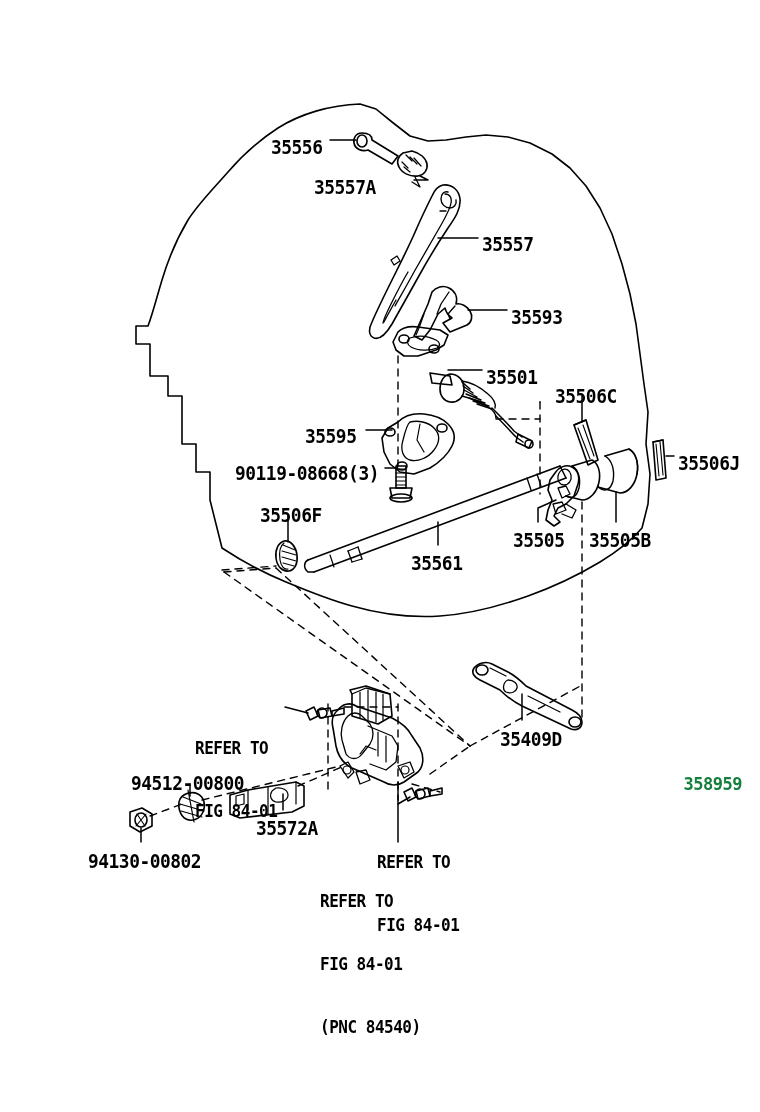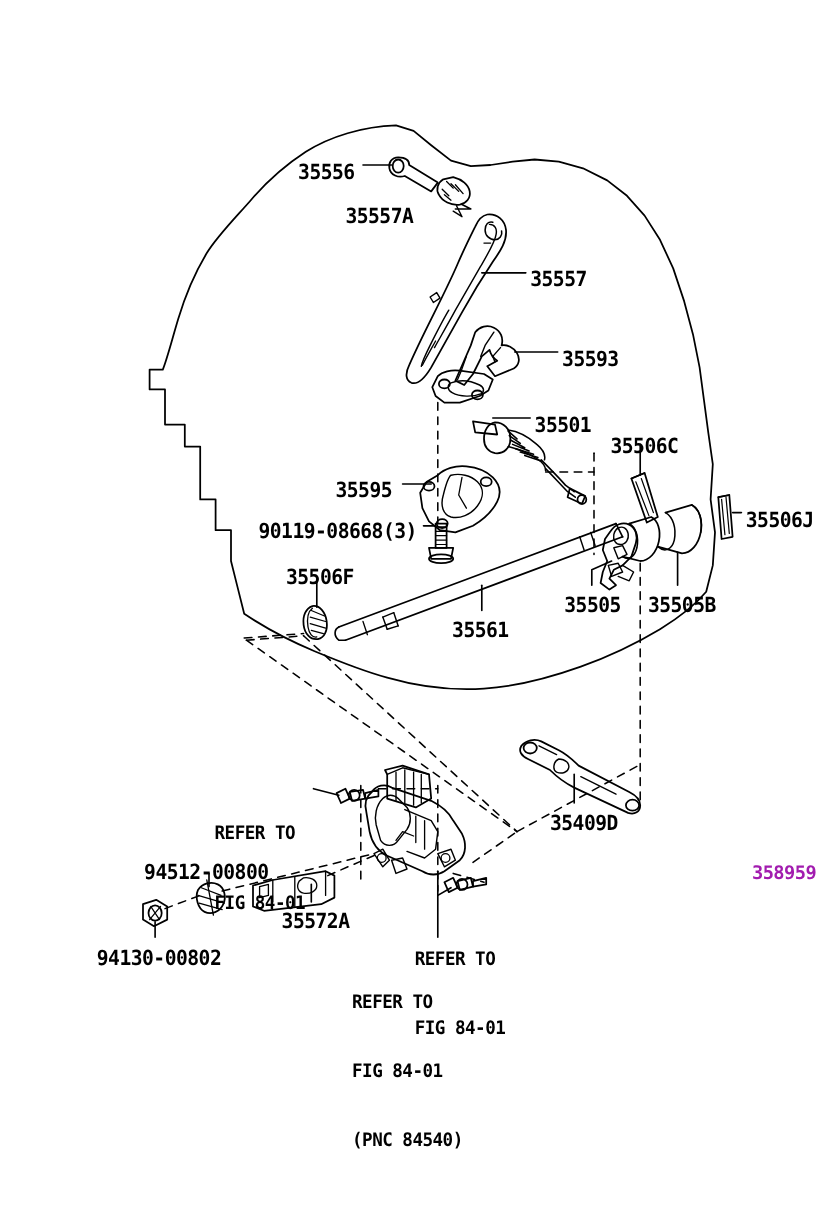--- a/index.html
+++ b/index.html
@@ -9,21 +9,21 @@
   }
   body {
     width: 760px;
     height: 1112px;
     position: relative;
     overflow: hidden;
     font-family: "DejaVu Sans Mono", monospace;
   }
   #diagram-root {
     position: absolute;
-    left: 0; top: 14px;
+    left: 0; top: 4px;
     width: 760px;
     height: 804px;
   }
   svg.art {
     position: absolute;
     left: 0; top: 0;
     width: 760px;
     height: 1112px;
     display: block;
   }
@@ -52,21 +52,21 @@
     transform-origin: left center;
   }
   .fig-number {
     position: absolute;
     right: 18px;
     bottom: 14px;
     font-family: "DejaVu Sans Mono", monospace;
     font-weight: bold;
     font-size: 17px;
     letter-spacing: -0.5px;
-    color: #a21caf;
+    color: #15803d;
   }
 </style>
 </head>
 <body>
 
 <div id="diagram-root">
 
   <svg class="art" viewBox="0 0 760 1112">
     <g fill="none" stroke="#000000" stroke-width="1.6" stroke-linecap="round" stroke-linejoin="round">
 

